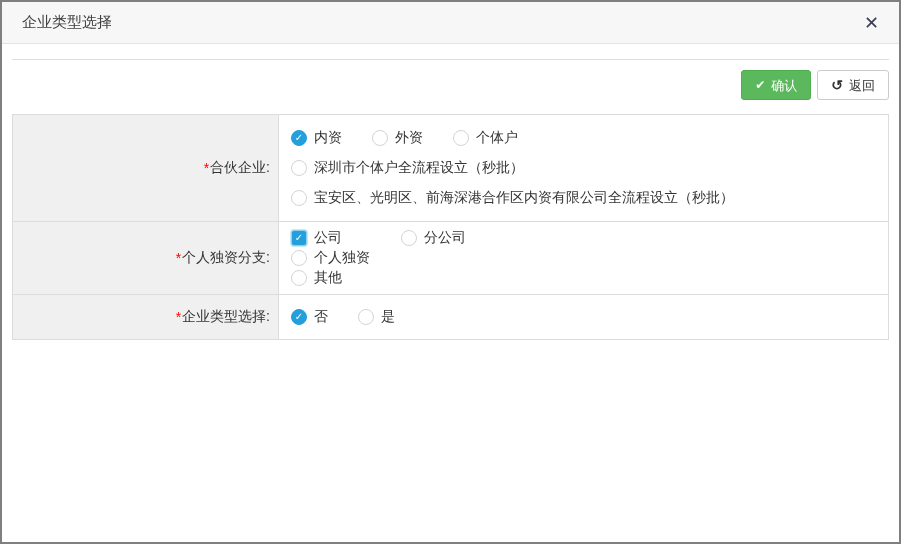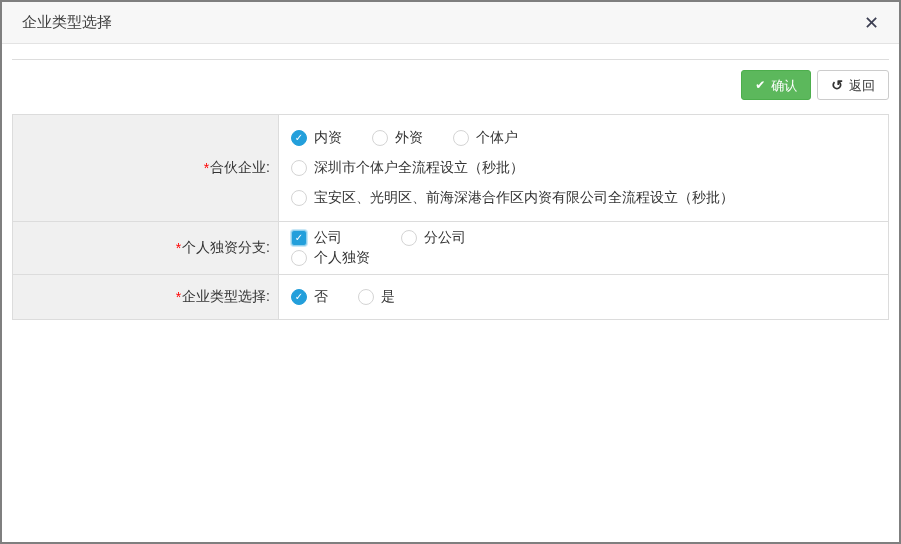--- a/index.html
+++ b/index.html
@@ -168,20 +168,26 @@
               <span class="oicon"></span>
               <span>分公司</span>
             </span>
           </div>
           <div class="opt-line">
             <span class="opt nomargin">
               <span class="oicon"></span>
               <span>个人独资</span>
             </span>
           </div>
+          <div class="opt-line">
+            <span class="opt w110">
+              <span class="oicon"></span>
+              <span>其他</span>
+            </span>
+          </div>
         </div>
       </div>
 
       <div class="form-row">
         <div class="row-label">
           <span class="req">*</span>
           <span>企业类型选择:</span>
         </div>
         <div class="row-content row3">
           <div class="opt-line">

